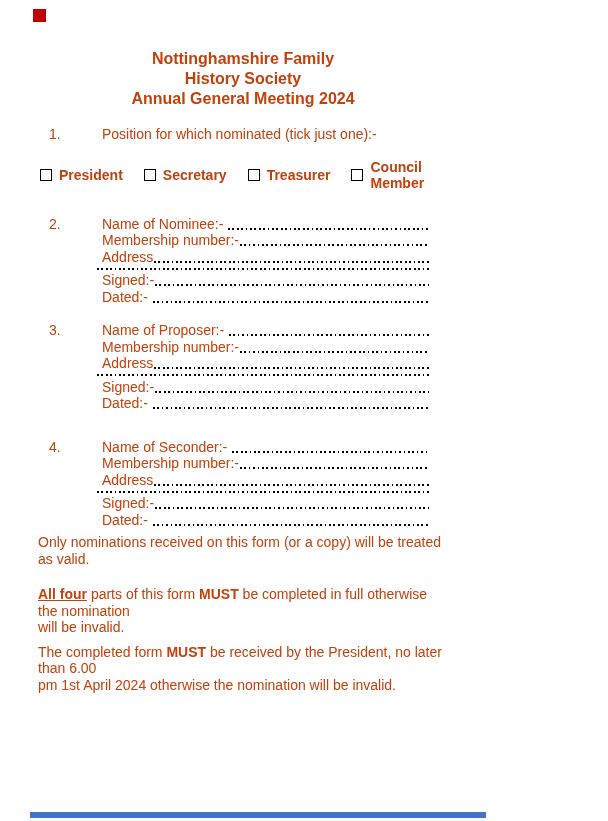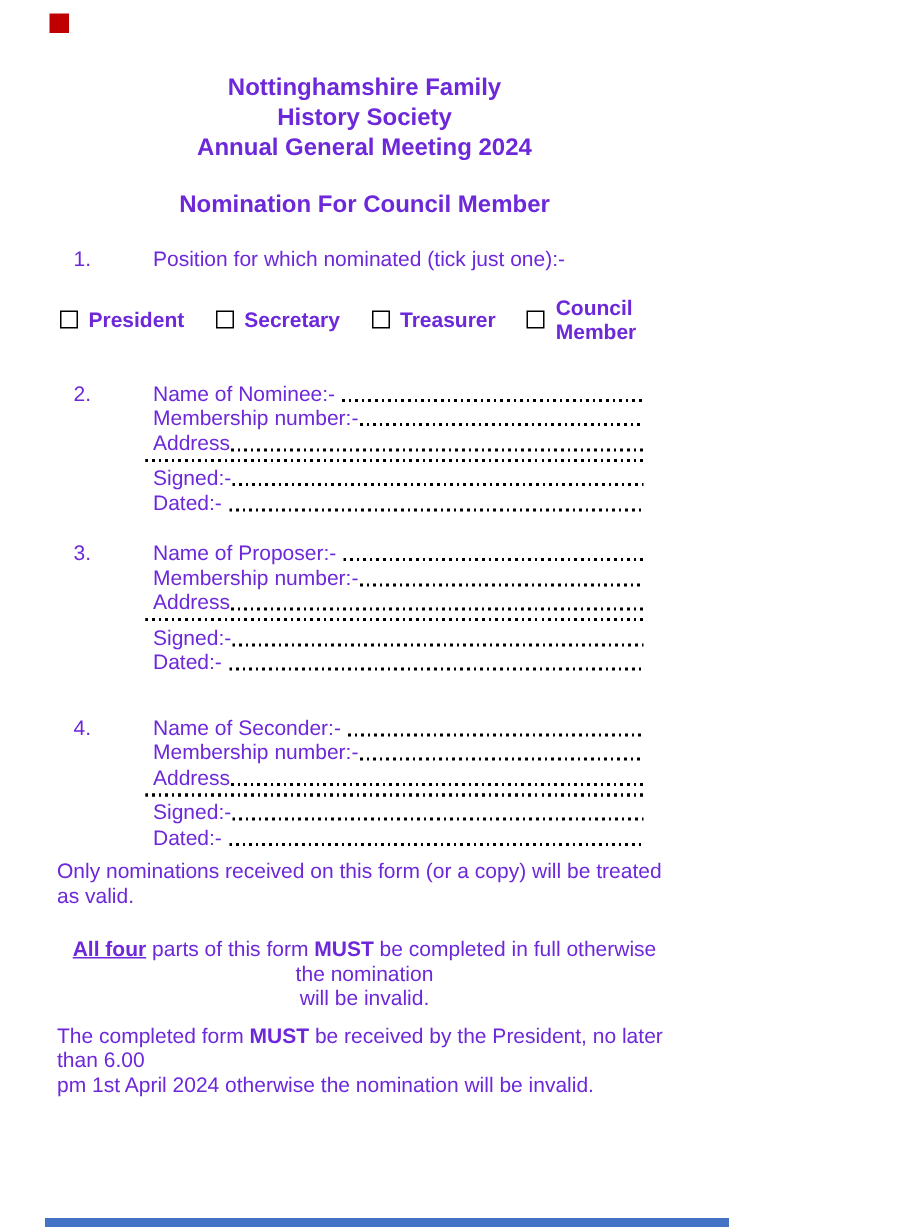--- a/index.html
+++ b/index.html
@@ -1,18 +1,18 @@
 <!DOCTYPE html>
 <html><head>
 <meta charset="utf-8">
 <style>
   html,body { margin:0; padding:0; background:#ffffff; }
   .page {
     position:relative; width:486px; height:821px; background:#ffffff;
-    font-family:"Liberation Sans", sans-serif; color:#6d28d9; overflow:hidden;
+    font-family:"Liberation Sans", sans-serif; color:#c2410c; overflow:hidden;
   }
   .red-marker { position:absolute; left:33px; top:9px; width:13px; height:13px; background:#c00000; }
   .bottom-bar { position:absolute; left:30px; top:812px; width:551px; height:6px; background:#4472c4; }
 
   .title { padding-top:49px; text-align:center; font-weight:bold; font-size:16px; line-height:20px; }
   .subtitle { margin-top:18px; text-align:center; font-weight:bold; font-size:16px; line-height:20px; }
 
   .content { font-size:14px; line-height:16.5px; }
 
   .item1 { margin-top:17px; display:flex; padding:0 55px 0 38px; }
@@ -30,39 +30,38 @@
   .lbl { white-space:pre; flex:none; }
   .dots { flex:1; position:relative; min-width:20px; }
   .dots::after {
     content:""; position:absolute; left:1px; right:2px; bottom:2.5px; height:1.7px;
     background:repeating-linear-gradient(to right, #000 0 1.7px, transparent 1.7px 4.4px);
   }
   .srow.dots-only .dots { margin-left:-6px; }
 
   .para { padding:0 38px; }
   .p1 { margin-top:6px; }
-  .p2 { margin-top:19px;text-align:center; }
+  .p2 { margin-top:19px; }
   .p3 { margin-top:8px; }
   .b { font-weight:bold; }
   .bu { font-weight:bold; text-decoration:underline; }
 </style>
 </head>
 <body>
 
 <div class="page">
 
   <div class="red-marker" style="background: rgb(192, 0, 0);"></div>
 
   <div class="title">
     <div>Nottinghamshire Family</div>
     <div>History Society</div>
     <div>Annual General Meeting 2024</div>
   </div>
 
-  <div class="subtitle">Nomination For Council Member</div>
 
   <div class="content">
 
     <div class="item1">
       <span class="num">1.</span>
       <span class="lbl">Position for which nominated (tick just one):-</span>
     </div>
 
     <div class="checkbox-row">
       <span class="cb-item">

